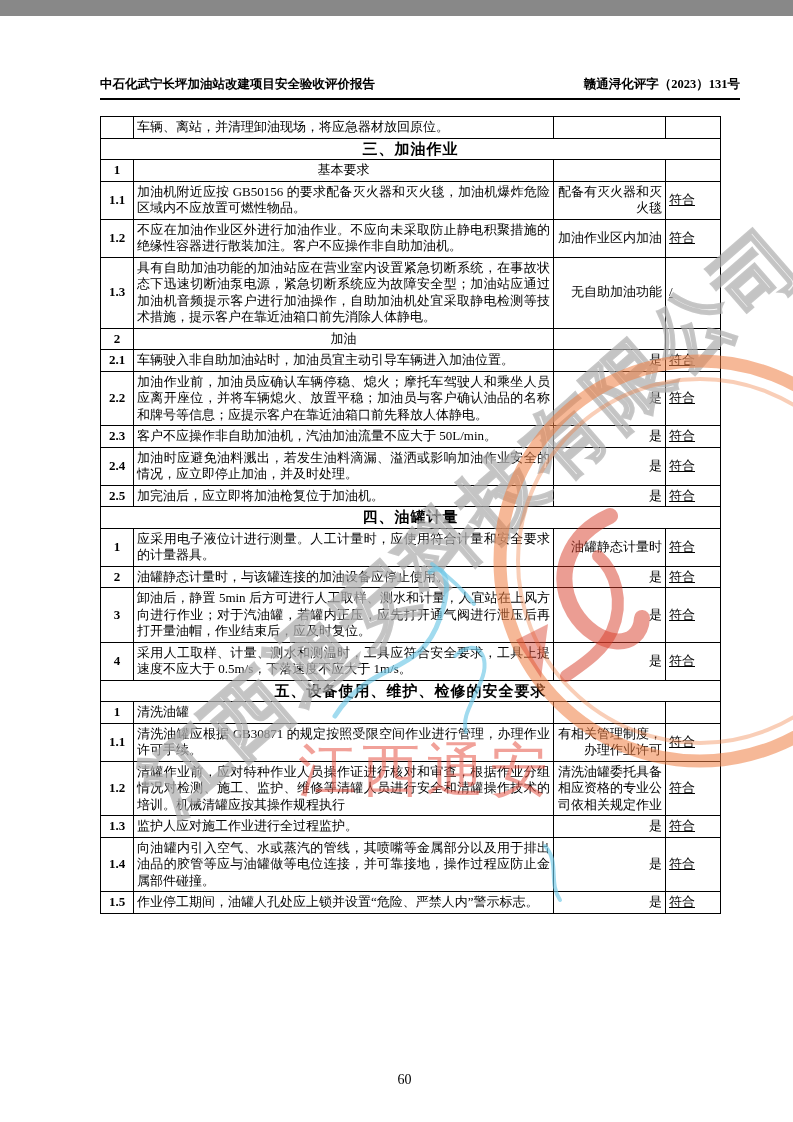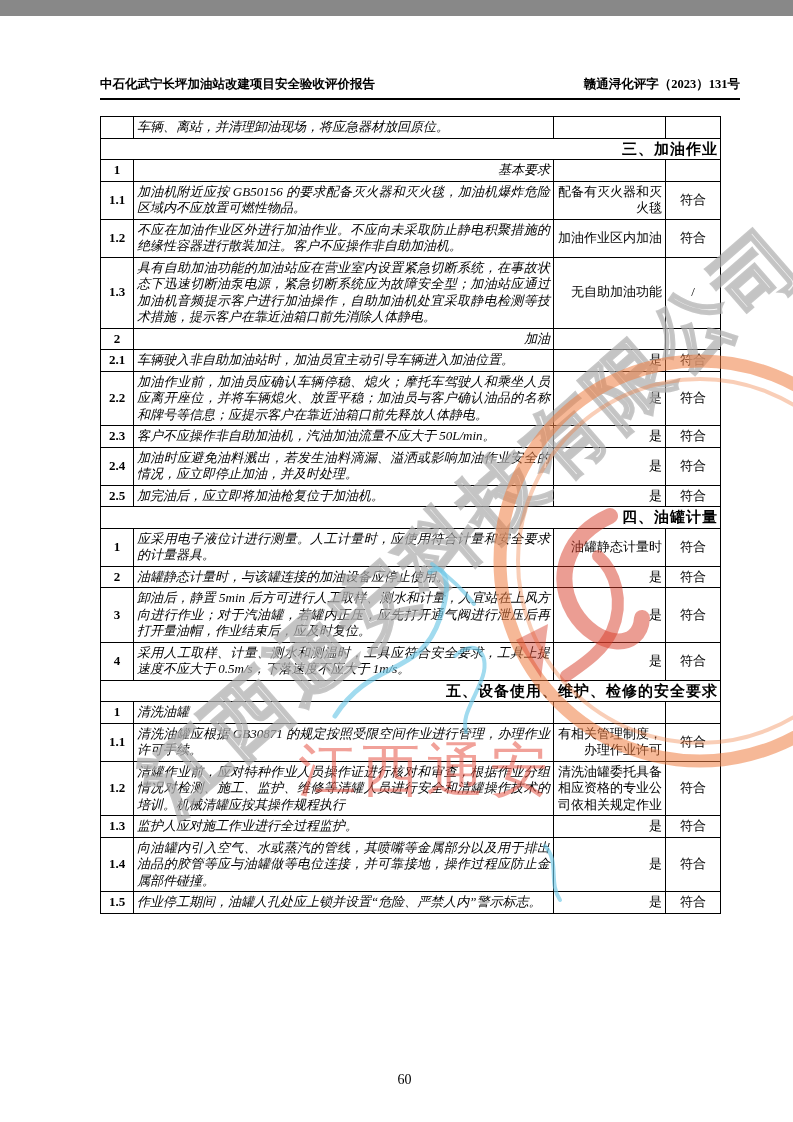--- a/index.html
+++ b/index.html
@@ -26,26 +26,26 @@
     border:1.5px solid #000;
     font-size:13px;line-height:16.5px;
   }
   table.checklist td{
     border:1px solid #000;
     padding:2px 3px;
     vertical-align:middle;
     word-break:break-all;
   }
   td.num{text-align:center;font-weight:bold;padding:2px 0;}
-  td.content{text-align:justify;font-style:italic;}
-  td.content.ctr{text-align:right;}
+  td.content{text-align:justify;}
+  td.content.ctr{text-align:center;}
   td.result{text-align:right;padding:2px 2px;}
-  td.conclusion{text-align:center;}
+  td.conclusion{text-decoration:underline;}
   tr.secrow td{
-    text-align:right;font-weight:bold;font-size:15px;
+    text-align:center;font-weight:bold;font-size:15px;
     padding:2px;letter-spacing:1px;
   }
   
   .watermark{
     position:absolute;inset:0;pointer-events:none;z-index:5;
   }
   .wm-company{
     position:absolute;left:120px;top:740px;
     transform:rotate(-41deg);transform-origin:left top;
     white-space:nowrap;

